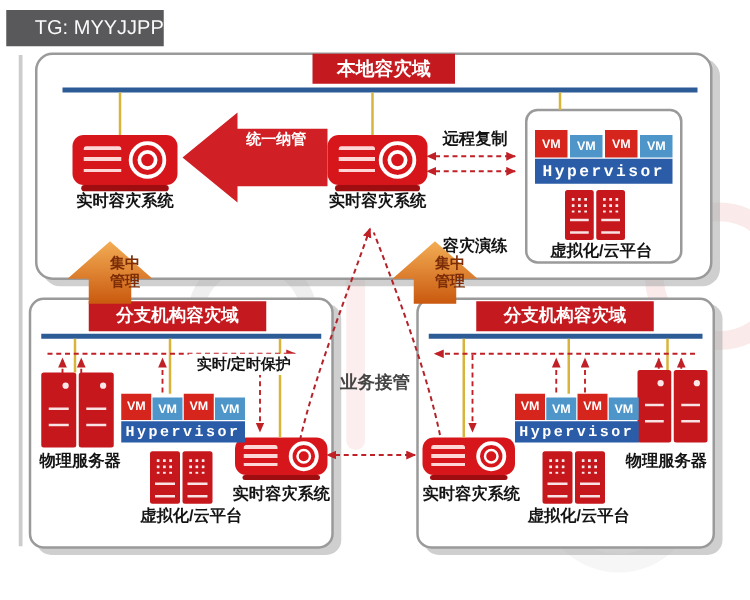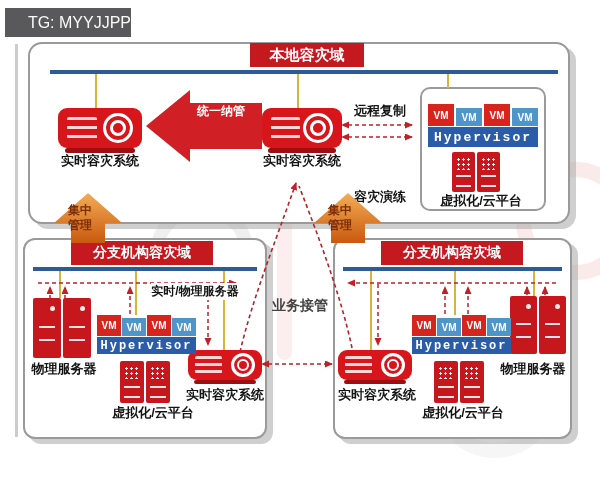--- a/index.html
+++ b/index.html
@@ -41,21 +41,21 @@
   .vm{color:#fff;font-weight:700;font-size:10px;display:flex;align-items:center;justify-content:center;z-index:26;}
   .vm-red{background:#d6251d;}
   .vm-blue{background:#4e96c9;}
   .hyp{background:#2a5ca8;color:#fff;font-weight:700;letter-spacing:2px;
        font-family:"Liberation Mono","DejaVu Sans Mono",monospace;
        display:flex;align-items:center;justify-content:center;z-index:26;}
   .inner-box{background:#fff;border:2px solid #9a9a9a;border-radius:10px;z-index:20;}
   
   .lbl{font-weight:700;color:#141414;text-align:center;z-index:35;}
   .arrow-text{color:#fff;font-weight:700;text-align:center;z-index:70;}
-  .mgmt-text{color:#7c2d07;font-weight:700;text-align:left;z-index:70;line-height:15px;font-size:12px;}
+  .mgmt-text{color:#7c2d07;font-weight:700;text-align:right;z-index:70;line-height:15px;font-size:12px;}
   .overlay{position:absolute;left:0;top:0;z-index:60;pointer-events:none;}
   .wm{position:absolute;z-index:3;border-radius:50%;}
 </style>
 </head>
 <body>
 
 <div id="stage">
 
   <div class="wm" style="left:150px;top:202px;width:78px;height:78px;border:13px solid rgba(190,190,190,.24);"></div>
   <div class="wm" style="left:516px;top:162px;width:88px;height:88px;border:15px solid rgba(235,150,150,.20);"></div>
@@ -163,21 +163,21 @@
   <div class="cabinet abs" style="left:146px;top:361px;width:24px;height:42px;">
       <div class="vent-dots"></div>
       <div class="vent-lines"></div>
     </div>
   <div class="lbl abs" style="left:96px;top:404px;width:114px;font-size:13px;">虚拟化/云平台</div>
 
   <div class="server server-sm abs" style="left:188px;top:350px;width:74px;height:30px;"></div>
   <div class="server-shadow abs" style="left:194px;top:380px;width:62px;height:4px;"></div>
   <div class="lbl abs" style="left:178px;top:386px;width:94px;font-size:13px;">实时容灾系统</div>
 
-  <div class="lbl abs" style="left:151px;top:283px;width:88px;font-size:12px;background:#fff;z-index:70;">实时/物理服务器</div>
+  <div class="lbl abs" style="left:151px;top:283px;width:88px;font-size:12px;background:#fff;z-index:70;">实时/定时保护</div>
 
   <div class="domain-box abs" style="left:333px;top:238px;width:235px;height:197px;border-radius:12px;"></div>
   <div class="title-bar abs" style="left:381px;top:241px;width:142px;height:24px;font-size:14px;">
     <span>分支机构容灾域</span>
   </div>
   <div class="blueline abs" style="left:343px;top:267px;width:219px;"></div>
 
   <div class="server server-sm abs" style="left:338px;top:350px;width:74px;height:30px;"></div>
   <div class="server-shadow abs" style="left:344px;top:380px;width:62px;height:4px;"></div>
   <div class="lbl abs" style="left:330px;top:386px;width:94px;font-size:13px;">实时容灾系统</div>

